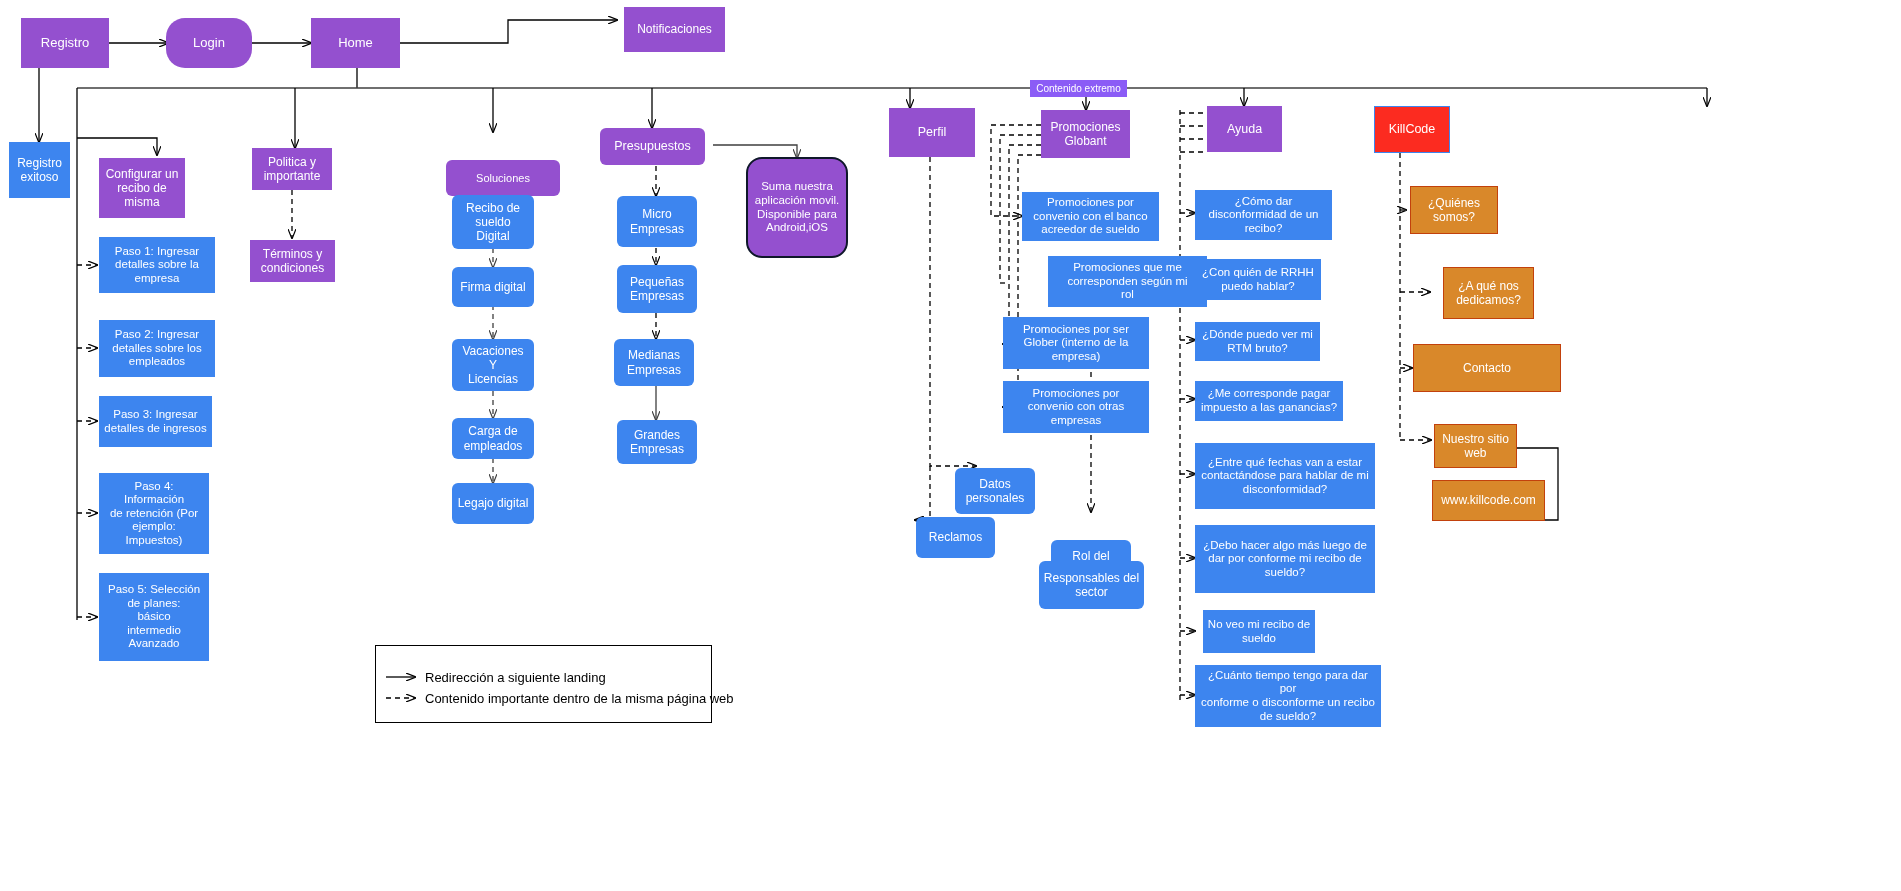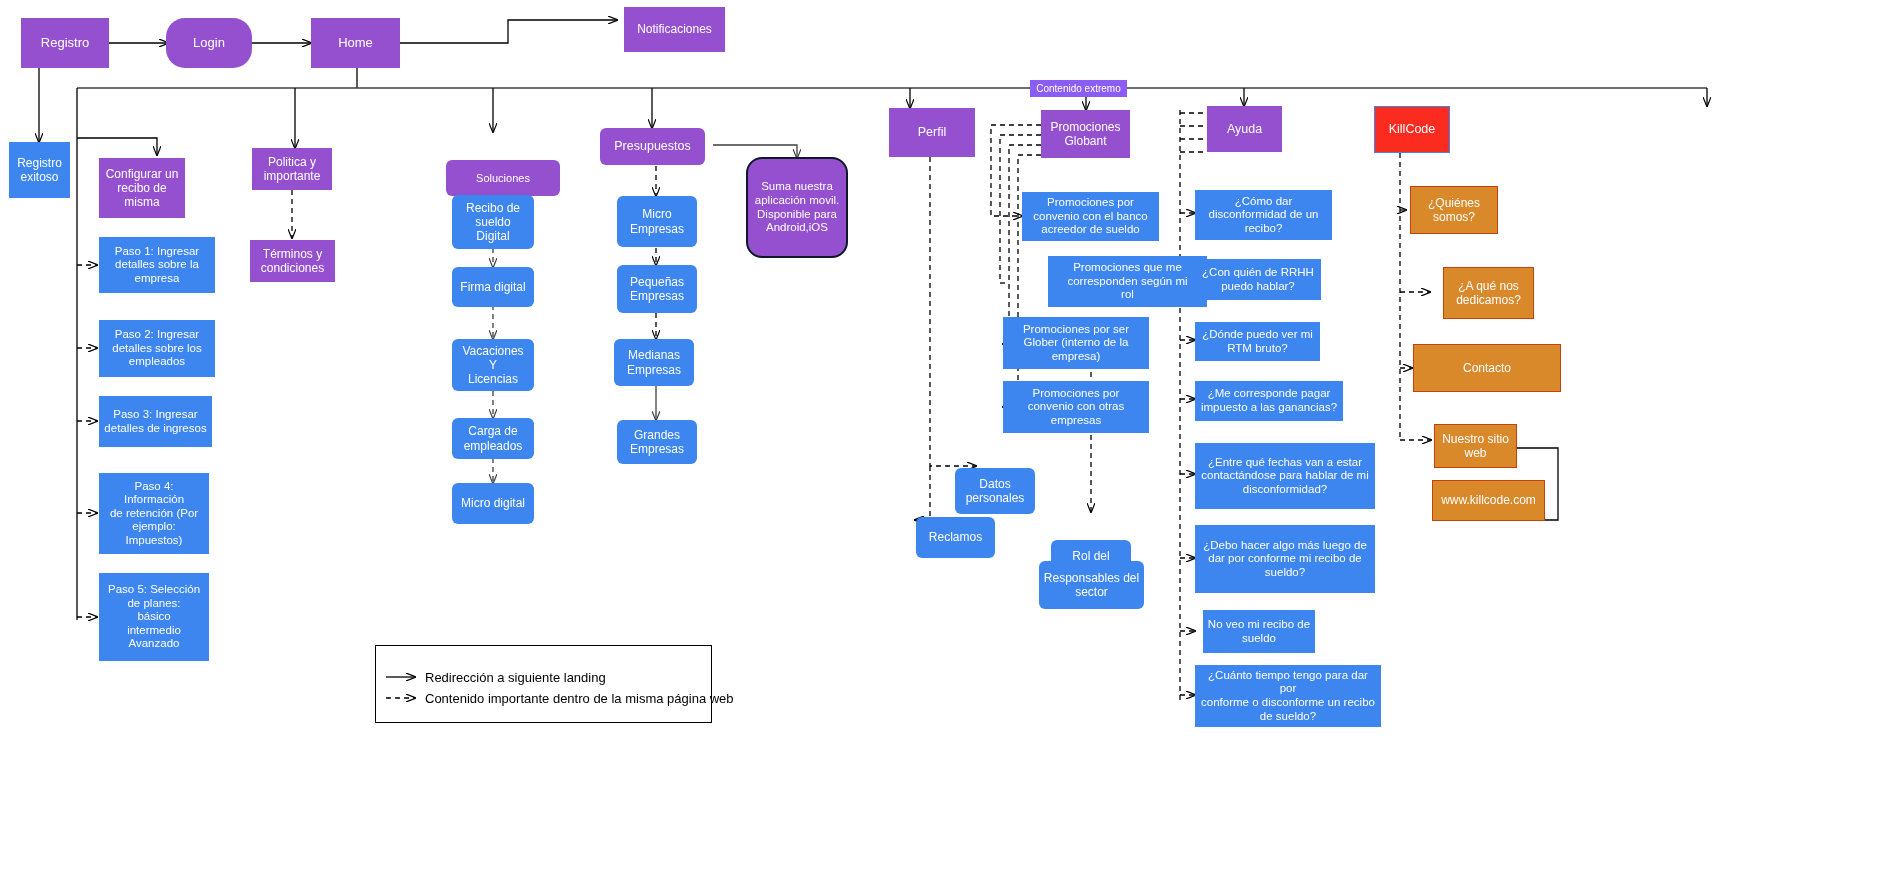--- a/index.html
+++ b/index.html
@@ -228,21 +228,21 @@
 
   <div class="node blue rounded" style="left:452px; top:267px; width:82px; height:40px; font-size:12px;">Firma digital</div>
 
   <div class="node blue rounded" style="left:452px; top:339px; width:82px; height:52px; font-size:12px;">Vacaciones
 Y
 Licencias</div>
 
   <div class="node blue rounded" style="left:452px; top:418px; width:82px; height:41px; font-size:12px;">Carga de
 empleados</div>
 
-  <div class="node blue rounded" style="left:452px; top:483px; width:82px; height:41px; font-size:12px;">Micro digital</div>
+  <div class="node blue rounded" style="left:452px; top:483px; width:82px; height:41px; font-size:12px;">Legajo digital</div>
 
   <div class="node purple rounded" style="left:600px; top:128px; width:105px; height:37px; font-size:12.5px;">Presupuestos</div>
 
   <div class="node blue rounded" style="left:617px; top:196px; width:80px; height:51px; font-size:12px;">Micro
 Empresas</div>
 
   <div class="node blue rounded" style="left:617px; top:265px; width:80px; height:48px; font-size:12px;">Pequeñas
 Empresas</div>
 
   <div class="node blue rounded" style="left:614px; top:339px; width:80px; height:47px; font-size:12px;">Medianas

